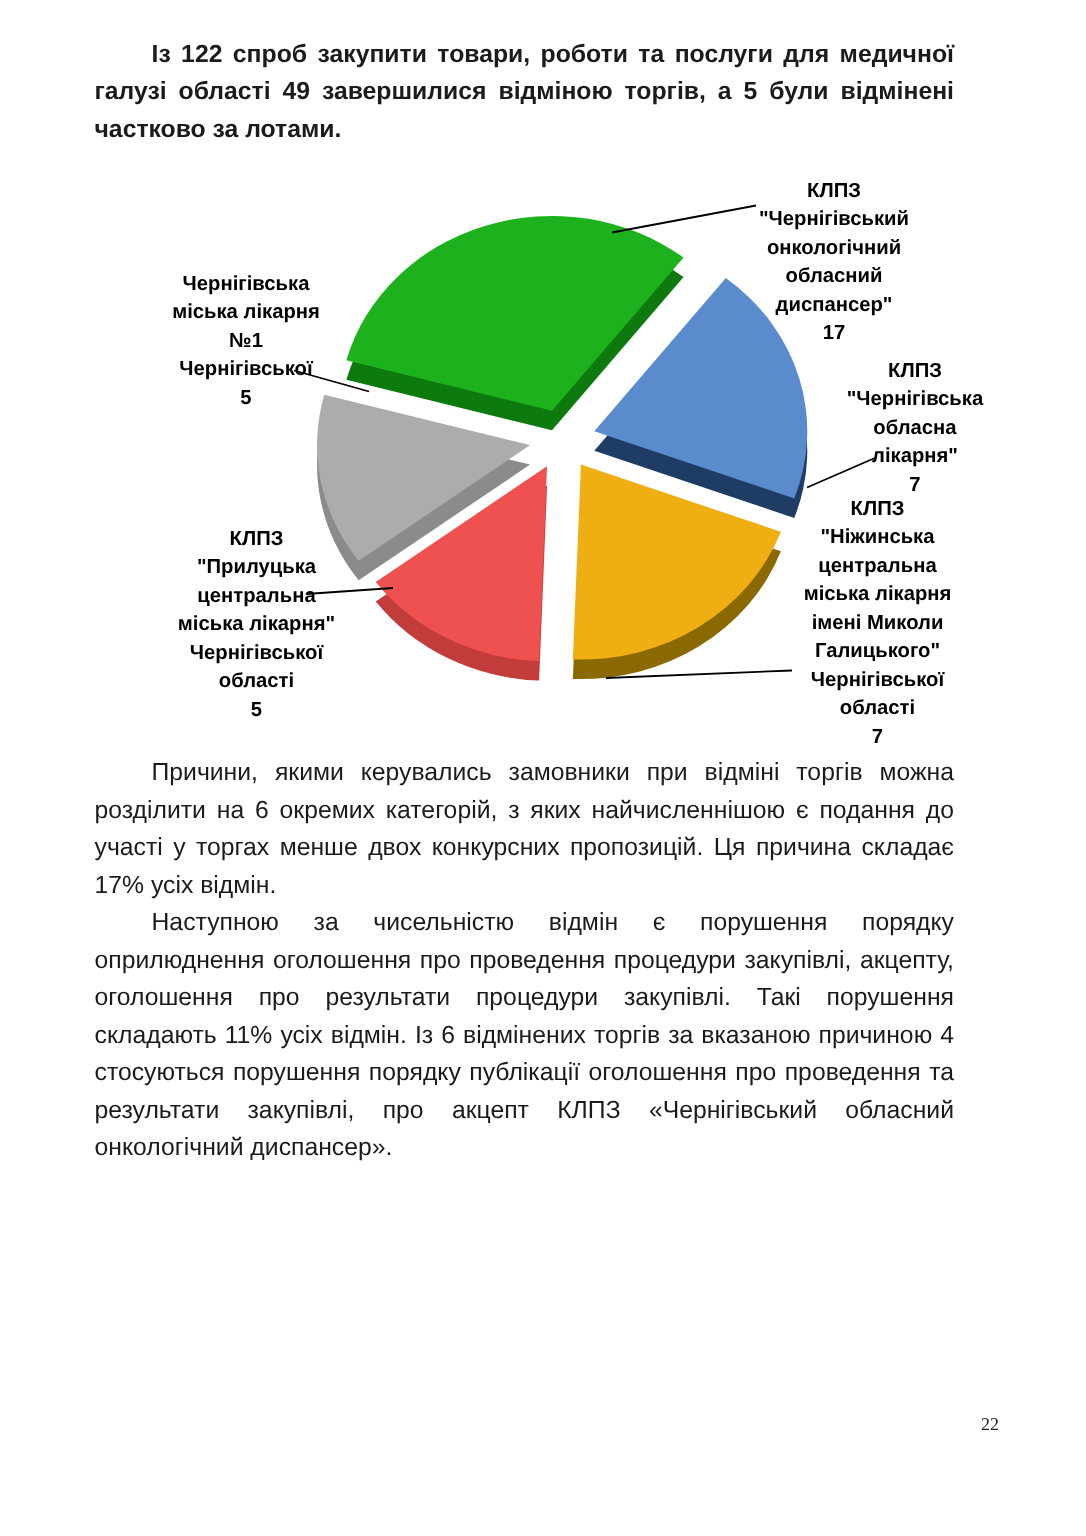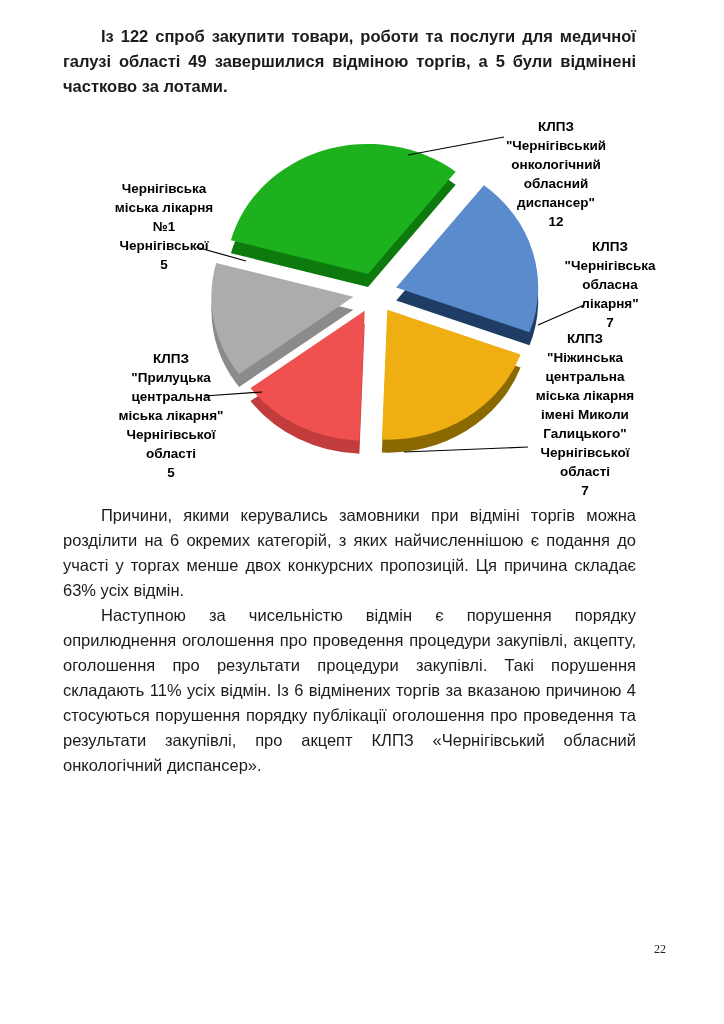--- a/index.html
+++ b/index.html
@@ -76,21 +76,21 @@
         <line x1="584" y1="200" x2="538" y2="220" stroke="#000" stroke-width="1.2"></line>
         <line x1="528" y1="342" x2="404" y2="347" stroke="#000" stroke-width="1.2"></line>
       </svg>
 
     <div class="clabel" style="left:468px; top:12px;  width:176px;">
         <div>КЛПЗ</div>
         <div>"Чернігівський</div>
         <div>онкологічний</div>
         <div>обласний</div>
         <div>диспансер"</div>
-        <div>12</div>
+        <div>17</div>
       </div>
     <div class="clabel" style="left:540px; top:132px; width:140px;">
         <div>КЛПЗ</div>
         <div>"Чернігівська</div>
         <div>обласна</div>
         <div>лікарня"</div>
         <div>7</div>
       </div>
     <div class="clabel" style="left:503px; top:224px; width:164px;">
         <div>КЛПЗ</div>
@@ -114,18 +114,18 @@
         <div>КЛПЗ</div>
         <div>"Прилуцька</div>
         <div>центральна</div>
         <div>міська лікарня"</div>
         <div>Чернігівської</div>
         <div>області</div>
         <div>5</div>
       </div>
   </div>
 
-  <p class="para">Причини, якими керувались замовники при відміні торгів можна розділити на 6 окремих категорій, з яких найчисленнішою є подання до участі у торгах менше двох конкурсних пропозицій. Ця причина складає 63% усіх відмін.</p>
+  <p class="para">Причини, якими керувались замовники при відміні торгів можна розділити на 6 окремих категорій, з яких найчисленнішою є подання до участі у торгах менше двох конкурсних пропозицій. Ця причина складає 17% усіх відмін.</p>
   <p class="para">Наступною за чисельністю відмін є порушення порядку оприлюднення оголошення про проведення процедури закупівлі, акцепту, оголошення про результати процедури закупівлі. Такі порушення складають 11% усіх відмін. Із 6 відмінених торгів за вказаною причиною 4 стосуються порушення порядку публікації оголошення про проведення та результати закупівлі, про акцепт КЛПЗ «Чернігівський обласний онкологічний диспансер».</p>
 
   <div class="pageno">22</div>
 
 </div>
 
 </body></html>

